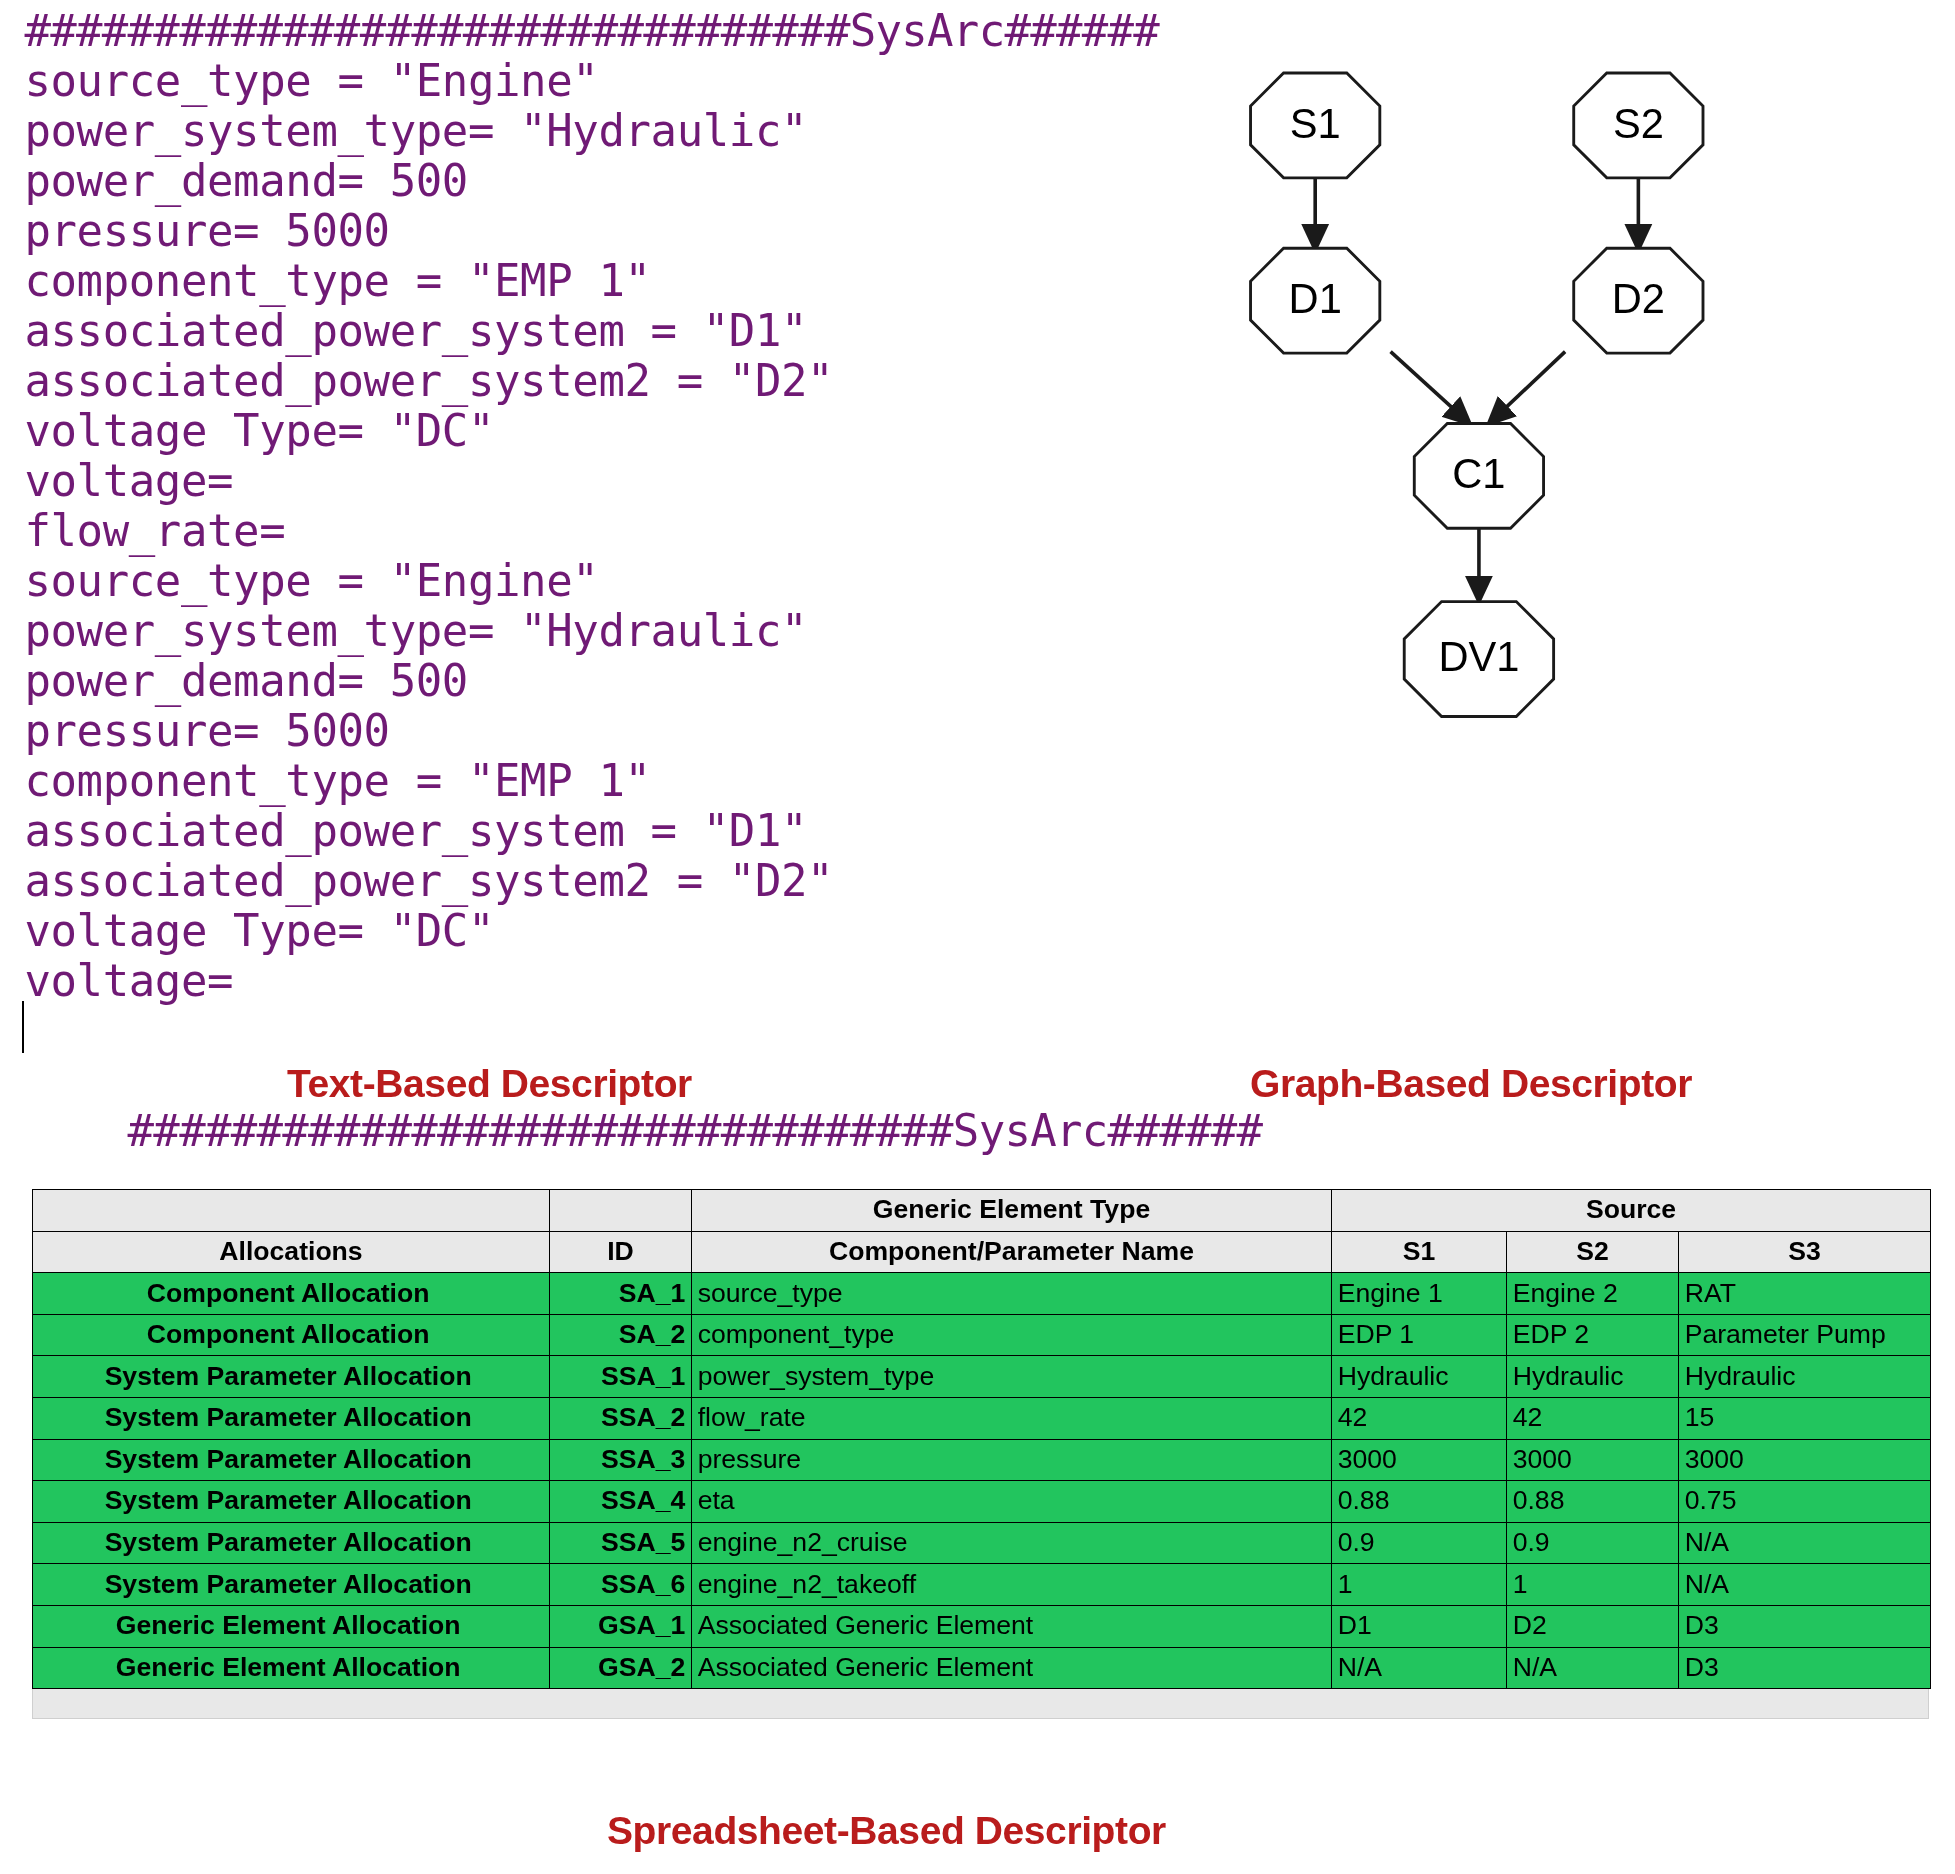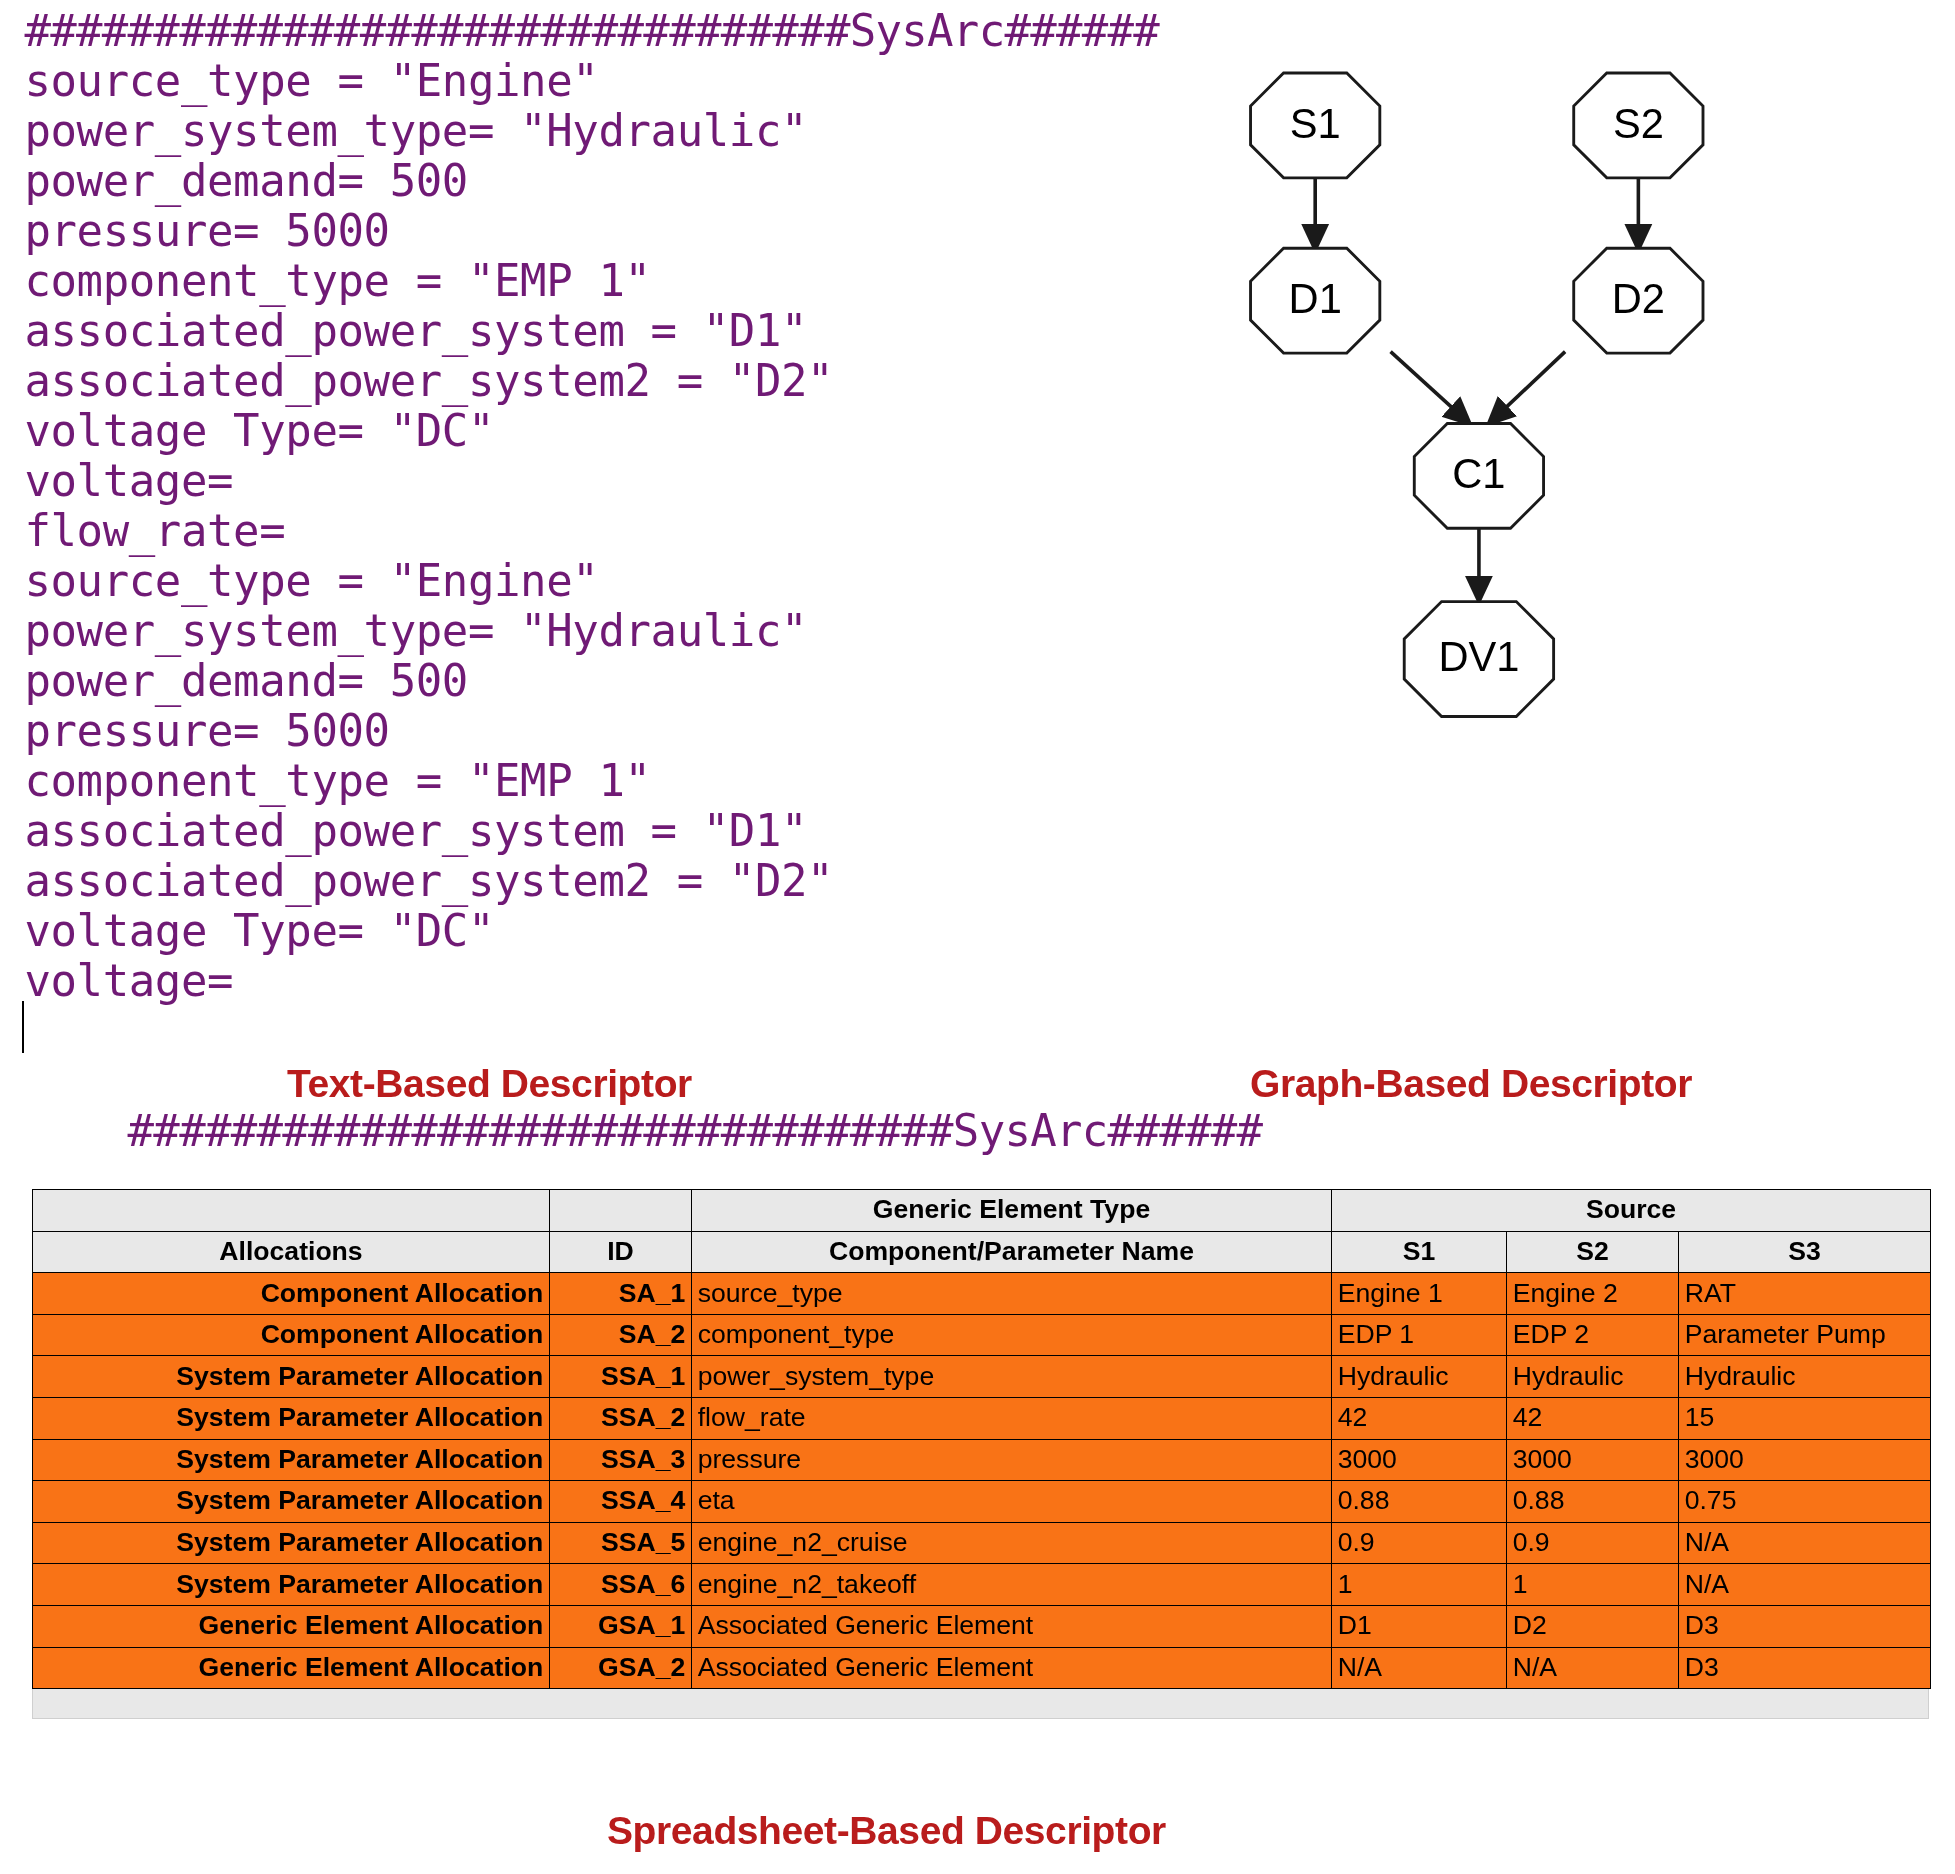--- a/index.html
+++ b/index.html
@@ -92,21 +92,21 @@
   #sheet-wrap {
     position: absolute;
     left: 32px;
     top: 1189px;
     width: 1897px;
   }
   table.sheet {
     border-collapse: collapse;
     table-layout: fixed;
     width: 1897px;
-    background: #f97316;
+    background: #22c55e;
   }
   table.sheet col.c-alloc { width: 517px; }
   table.sheet col.c-id    { width: 142px; }
   table.sheet col.c-name  { width: 640px; }
   table.sheet col.c-s1    { width: 175px; }
   table.sheet col.c-s2    { width: 172px; }
   table.sheet col.c-s3    { width: 252px; }
 
   table.sheet th, table.sheet td {
     border: 1.4px solid #000000;
@@ -125,21 +125,21 @@
   }
   th.grp-blank-left { border-top-color: #bdbdbd; border-left-color:#bdbdbd; }
   th.hdr-generic { text-align: left; padding-left: 10px; }
   th.hdr-source  { text-align: center; }
   th.hdr-alloc   { text-align: center; vertical-align: bottom; }
   th.hdr-id      { text-align: center; }
   th.hdr-name    { text-align: center; }
   th.hdr-sx      { text-align: center; }
 
   table.sheet tbody td.cell-alloc {
-    text-align: right;
+    text-align: center;
     padding-left: 0;
     font-weight: bold;
   }
   table.sheet tbody td.cell-id {
     text-align: right;
     padding-left: 7.2px;
     font-weight: bold;
   }
   table.sheet tbody td.cell-name { }
   table.sheet tbody td.cell-val  { text-align: left; }

